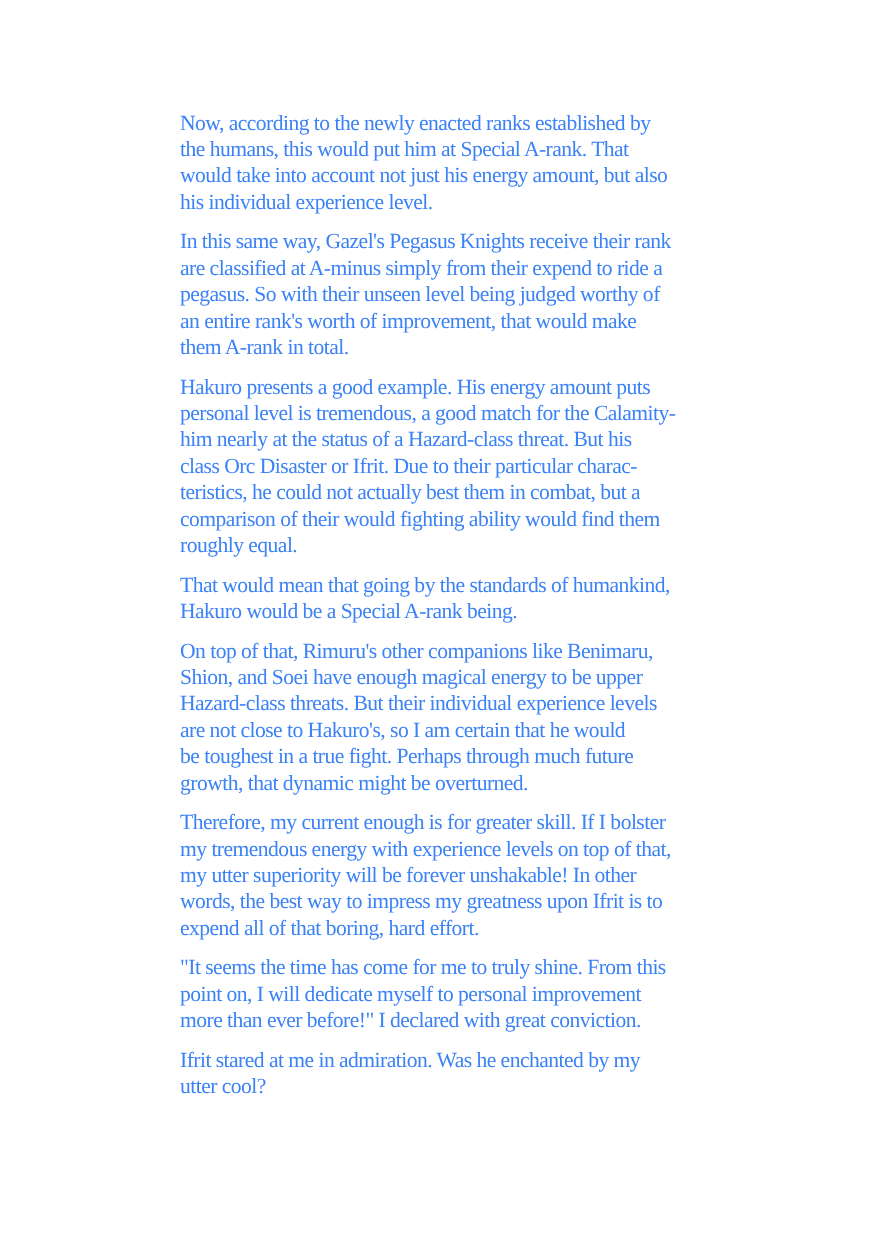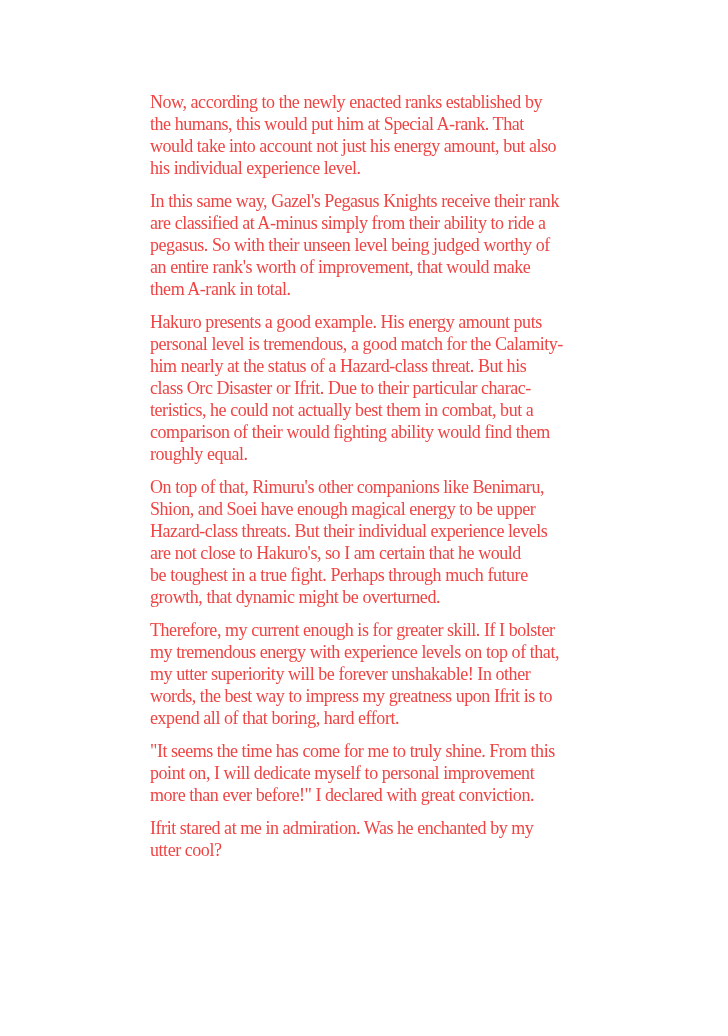--- a/index.html
+++ b/index.html
@@ -37,42 +37,46 @@
     margin-bottom: 0;
   }
   .line {
     white-space: nowrap;
   }
 </style>
 </head>
 <body style="background: rgb(255, 255, 255);">
 
 <div class="page">
-  <div class="text-block" style="color: #ef4444;">
+  <div class="text-block" style="color: #3b82f6;">
       <div class="paragraph">
         <div class="line">Now, according to the newly enacted ranks established by</div>
         <div class="line">the humans, this would put him at Special A-rank. That</div>
         <div class="line">would take into account not just his energy amount, but also</div>
         <div class="line">his individual experience level.</div>
       </div>
       <div class="paragraph">
         <div class="line">In this same way, Gazel's Pegasus Knights receive their rank</div>
-        <div class="line">are classified at A-minus simply from their ability to ride a</div>
+        <div class="line">are classified at A-minus simply from their expend to ride a</div>
         <div class="line">pegasus. So with their unseen level being judged worthy of</div>
         <div class="line">an entire rank's worth of improvement, that would make</div>
         <div class="line">them A-rank in total.</div>
       </div>
       <div class="paragraph">
         <div class="line">Hakuro presents a good example. His energy amount puts</div>
         <div class="line">personal level is tremendous, a good match for the Calamity-</div>
         <div class="line">him nearly at the status of a Hazard-class threat. But his</div>
         <div class="line">class Orc Disaster or Ifrit. Due to their particular charac-</div>
         <div class="line">teristics, he could not actually best them in combat, but a</div>
         <div class="line">comparison of their would fighting ability would find them</div>
         <div class="line">roughly equal.</div>
+      </div>
+      <div class="paragraph">
+        <div class="line">That would mean that going by the standards of humankind,</div>
+        <div class="line">Hakuro would be a Special A-rank being.</div>
       </div>
       <div class="paragraph">
         <div class="line">On top of that, Rimuru's other companions like Benimaru,</div>
         <div class="line">Shion, and Soei have enough magical energy to be upper</div>
         <div class="line">Hazard-class threats. But their individual experience levels</div>
         <div class="line">are not close to Hakuro's, so I am certain that he would</div>
         <div class="line">be toughest in a true fight. Perhaps through much future</div>
         <div class="line">growth, that dynamic might be overturned.</div>
       </div>
       <div class="paragraph">

